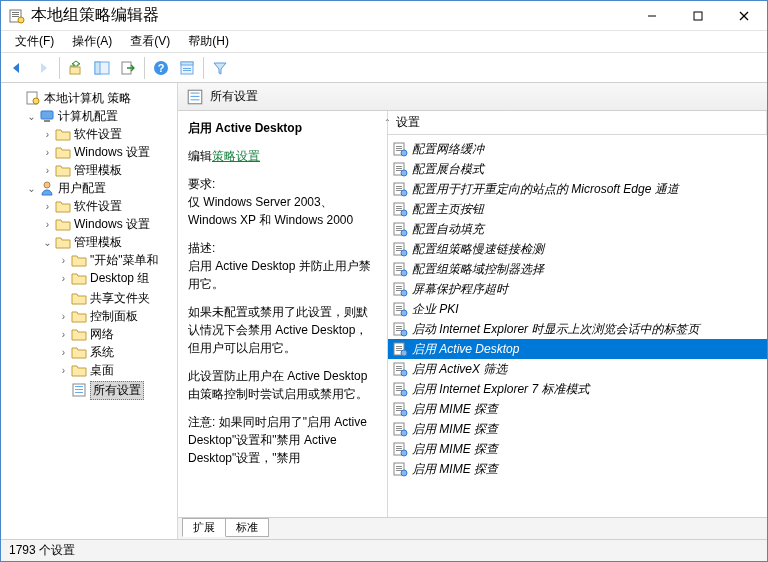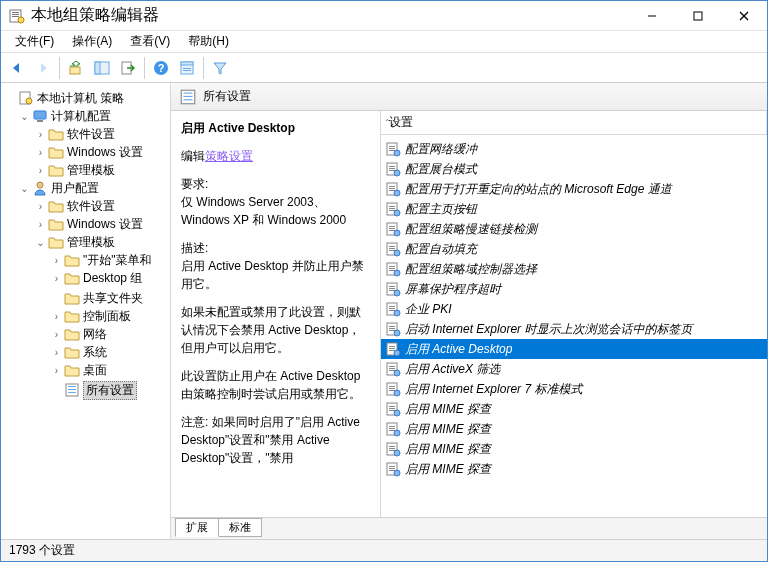--- a/index.html
+++ b/index.html
@@ -8,42 +8,42 @@
   .titlebar { height: 30px; display: flex; align-items: center; padding: 0 0 0 8px; background: #fff; border-bottom: 1px solid #e5e5e5; }
   .titlebar .tb-icon { width: 16px; height: 16px; margin-right: 6px; }
   .titlebar .tb-title { flex: 1; font-size: 16px; }
   .win-btns { display: flex; height: 100%; }
   .win-btn { width: 46px; display: flex; align-items: center; justify-content: center; font-size: 13px; }
   .menubar { height: 22px; display: flex; gap: 10px; padding: 0 10px; align-items: center; border-bottom: 1px solid #e0e0e0; }
   .menubar .menu-item { padding: 2px 4px; }
   .toolbar { height: 30px; display: flex; gap: 2px; align-items: center; padding: 0 4px; border-bottom: 1px solid #d0d0d0; }
   .tool-btn { width: 24px; height: 24px; display: flex; align-items: center; justify-content: center; border: 1px solid transparent; }
   .tool-sep { width: 1px; height: 22px; background: #d0d0d0; margin: 0 2px; }
-  .body-area { flex: 1; display: flex; min-height: 0; }
+  .body-area { flex: 1; display: flex; min-height: 0; padding-left: 7px; }
   .tree-pane { width: 170px; border-right: 1px solid #d8d8d8; overflow-y: auto; padding: 4px 0; position: relative; }
   .tree-pane::-webkit-scrollbar, .list-pane::-webkit-scrollbar, .desc-pane::-webkit-scrollbar { width: 16px; }
   .tree-pane::-webkit-scrollbar-track, .list-pane::-webkit-scrollbar-track, .desc-pane::-webkit-scrollbar-track { background: #f0f0f0; }
   .tree-pane::-webkit-scrollbar-thumb, .list-pane::-webkit-scrollbar-thumb, .desc-pane::-webkit-scrollbar-thumb { background: #c2c2c2; border: 1px solid #d0d0d0; }
   .tree li { white-space: nowrap; }
   .tree .node { display: flex; align-items: center; height: 18px; padding-right: 4px; cursor: default; }
   .tree .toggle { width: 15px; display: inline-flex; justify-content: center; font-size: 10px; color: #666; }
   .tree .node-icon { width: 16px; height: 16px; margin-right: 3px; flex-shrink: 0; }
   .tree .selected { background: #d8d8d8; border: 1px dotted #777; padding: 0 2px; }
   .tree .lvl1 { padding-left: 2px; }
   .tree .lvl2 { padding-left: 16px; }
   .tree .lvl3 { padding-left: 32px; }
   .tree .lvl4 { padding-left: 48px; }
   .right-pane { flex: 1; display: flex; flex-direction: column; min-width: 0; }
   .header-row { height: 28px; background: linear-gradient(#f8f8f8,#eee); border-bottom: 1px solid #d0d0d0; display: flex; align-items: center; padding: 0 8px; }
   .header-row .hdr-icon { width: 18px; height: 18px; margin-right: 6px; }
   .header-row .hdr-title { font-size: 12px; }
   .content-row { flex: 1; display: flex; min-height: 0; }
   .desc-pane { width: 210px; border-right: 1px solid #d8d8d8; padding: 8px 10px; overflow-y: hidden; font-size: 12px; line-height: 1.5; }
   .desc-pane .desc-title { font-weight: bold; margin-bottom: 10px; }
-  .desc-pane a { color: #8b5cf6; text-decoration: underline; }
+  .desc-pane a { color: #15803d; text-decoration: underline; }
   .desc-pane p { margin-bottom: 10px; }
   .list-wrapper { flex: 1; display: flex; flex-direction: column; min-width: 0; }
   .list-header { display: flex; border-bottom: 1px solid #d8d8d8; height: 24px; align-items: flex-start; background: #fff; }
   .list-header .col { padding: 0 8px; font-size: 12px; border-right: 1px solid #e5e5e5; height: 100%; display: flex; align-items: center; }
   .list-header .sort { font-size: 8px; color: #666; }
   .list-pane { flex: 1; overflow-y: scroll; overflow-x: scroll; padding: 4px 0; font-style: italic; }
   .list-pane .row { display: flex; align-items: center; height: 20px; padding: 0 4px; white-space: nowrap; }
   .list-pane .row .row-icon { width: 16px; height: 16px; margin-right: 4px; flex-shrink: 0; }
   .list-pane .row.selected { background: #0078d7; color: #fff; }
   .tabs-row { height: 22px; border-top: 1px solid #d0d0d0; display: flex; align-items: flex-start; padding: 0 4px; background: #f4f4f4; }
@@ -434,33 +434,33 @@
               <div class="row">
                 <span class="row-icon">
                   <svg viewBox="0 0 16 16">
                     <rect x="2" y="2" width="10" height="12" fill="#fff" stroke="#888"></rect>
                     <rect x="4" y="5" width="6" height="1" fill="#888"></rect>
                     <rect x="4" y="7" width="6" height="1" fill="#888"></rect>
                     <rect x="4" y="9" width="6" height="1" fill="#888"></rect>
                     <circle cx="12" cy="12" r="3" fill="#8ab6e8" stroke="#2e7cd6"></circle>
                   </svg>
                 </span>
+                <span>配置自动填充</span>
+              </div>
+              <div class="row">
+                <span class="row-icon">
+                  <svg viewBox="0 0 16 16">
+                    <rect x="2" y="2" width="10" height="12" fill="#fff" stroke="#888"></rect>
+                    <rect x="4" y="5" width="6" height="1" fill="#888"></rect>
+                    <rect x="4" y="7" width="6" height="1" fill="#888"></rect>
+                    <rect x="4" y="9" width="6" height="1" fill="#888"></rect>
+                    <circle cx="12" cy="12" r="3" fill="#8ab6e8" stroke="#2e7cd6"></circle>
+                  </svg>
+                </span>
                 <span>配置组策略慢速链接检测</span>
-              </div>
-              <div class="row">
-                <span class="row-icon">
-                  <svg viewBox="0 0 16 16">
-                    <rect x="2" y="2" width="10" height="12" fill="#fff" stroke="#888"></rect>
-                    <rect x="4" y="5" width="6" height="1" fill="#888"></rect>
-                    <rect x="4" y="7" width="6" height="1" fill="#888"></rect>
-                    <rect x="4" y="9" width="6" height="1" fill="#888"></rect>
-                    <circle cx="12" cy="12" r="3" fill="#8ab6e8" stroke="#2e7cd6"></circle>
-                  </svg>
-                </span>
-                <span>配置自动填充</span>
               </div>
               <div class="row">
                 <span class="row-icon">
                   <svg viewBox="0 0 16 16">
                     <rect x="2" y="2" width="10" height="12" fill="#fff" stroke="#888"></rect>
                     <rect x="4" y="5" width="6" height="1" fill="#888"></rect>
                     <rect x="4" y="7" width="6" height="1" fill="#888"></rect>
                     <rect x="4" y="9" width="6" height="1" fill="#888"></rect>
                     <circle cx="12" cy="12" r="3" fill="#8ab6e8" stroke="#2e7cd6"></circle>
                   </svg>

